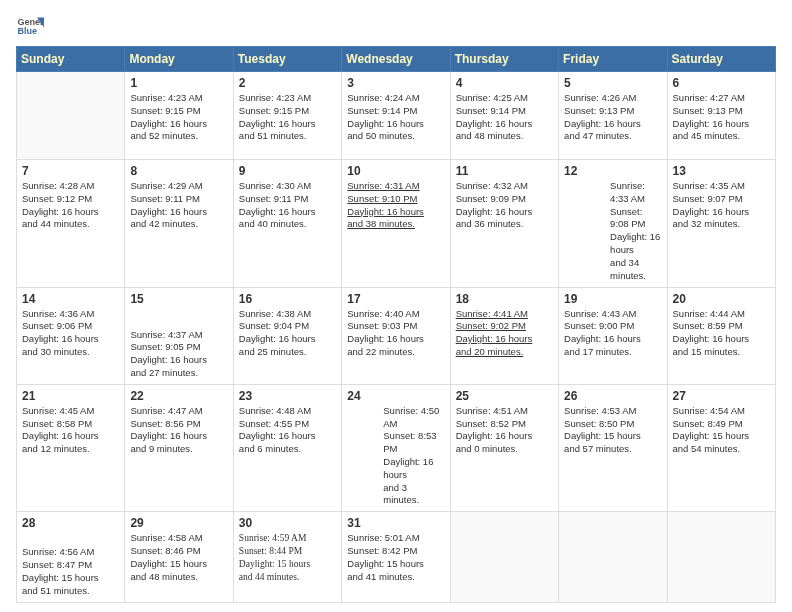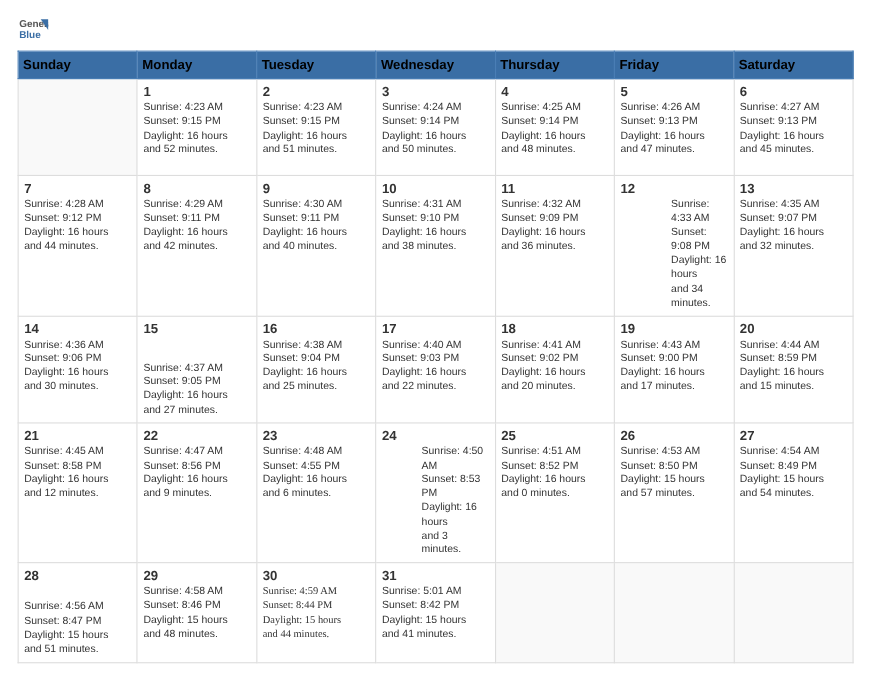--- a/index.html
+++ b/index.html
@@ -49,21 +49,21 @@
       flex: 1;
       border: 1px solid #ccc;
       border-collapse: collapse;
       width: 100%;
       table-layout: fixed;
     }
     .calendar thead tr {
       background: #3a6ea5;
     }
     .calendar thead th {
-      color: #000000;
+      color: #fef9c3;
       font-size: 12px;
       font-weight: bold;
       padding: 5px 4px;
       border: 1px solid #4a7eb5;
       text-align: left;
     }
     .calendar tbody tr {
       border-bottom: 1px solid #ccc;
     }
     .calendar tbody td {
@@ -187,21 +187,21 @@
           </td>
           <td>
             <span class="day-number">9</span>
             <div class="day-info" style="white-space: pre-line;">Sunrise: 4:30 AM
 Sunset: 9:11 PM
 Daylight: 16 hours
 and 40 minutes.</div>
           </td>
           <td>
             <span class="day-number">10</span>
-            <div class="day-info" style="white-space: pre-line;">Sunrise: 4:31 AM
+            <div class="day-info" style="white-space: pre-line; text-decoration: underline;">Sunrise: 4:31 AM
 Sunset: 9:10 PM
 Daylight: 16 hours
 and 38 minutes.</div>
           </td>
           <td>
             <span class="day-number">11</span>
             <div class="day-info" style="white-space: pre-line;">Sunrise: 4:32 AM
 Sunset: 9:09 PM
 Daylight: 16 hours
 and 36 minutes.</div>
@@ -245,21 +245,21 @@
           </td>
           <td>
             <span class="day-number">17</span>
             <div class="day-info" style="white-space: pre-line;">Sunrise: 4:40 AM
 Sunset: 9:03 PM
 Daylight: 16 hours
 and 22 minutes.</div>
           </td>
           <td>
             <span class="day-number">18</span>
-            <div class="day-info" style="white-space: pre-line;">Sunrise: 4:41 AM
+            <div class="day-info" style="white-space: pre-line; text-decoration: underline;">Sunrise: 4:41 AM
 Sunset: 9:02 PM
 Daylight: 16 hours
 and 20 minutes.</div>
           </td>
           <td>
             <span class="day-number">19</span>
             <div class="day-info" style="white-space: pre-line;">Sunrise: 4:43 AM
 Sunset: 9:00 PM
 Daylight: 16 hours
 and 17 minutes.</div>

